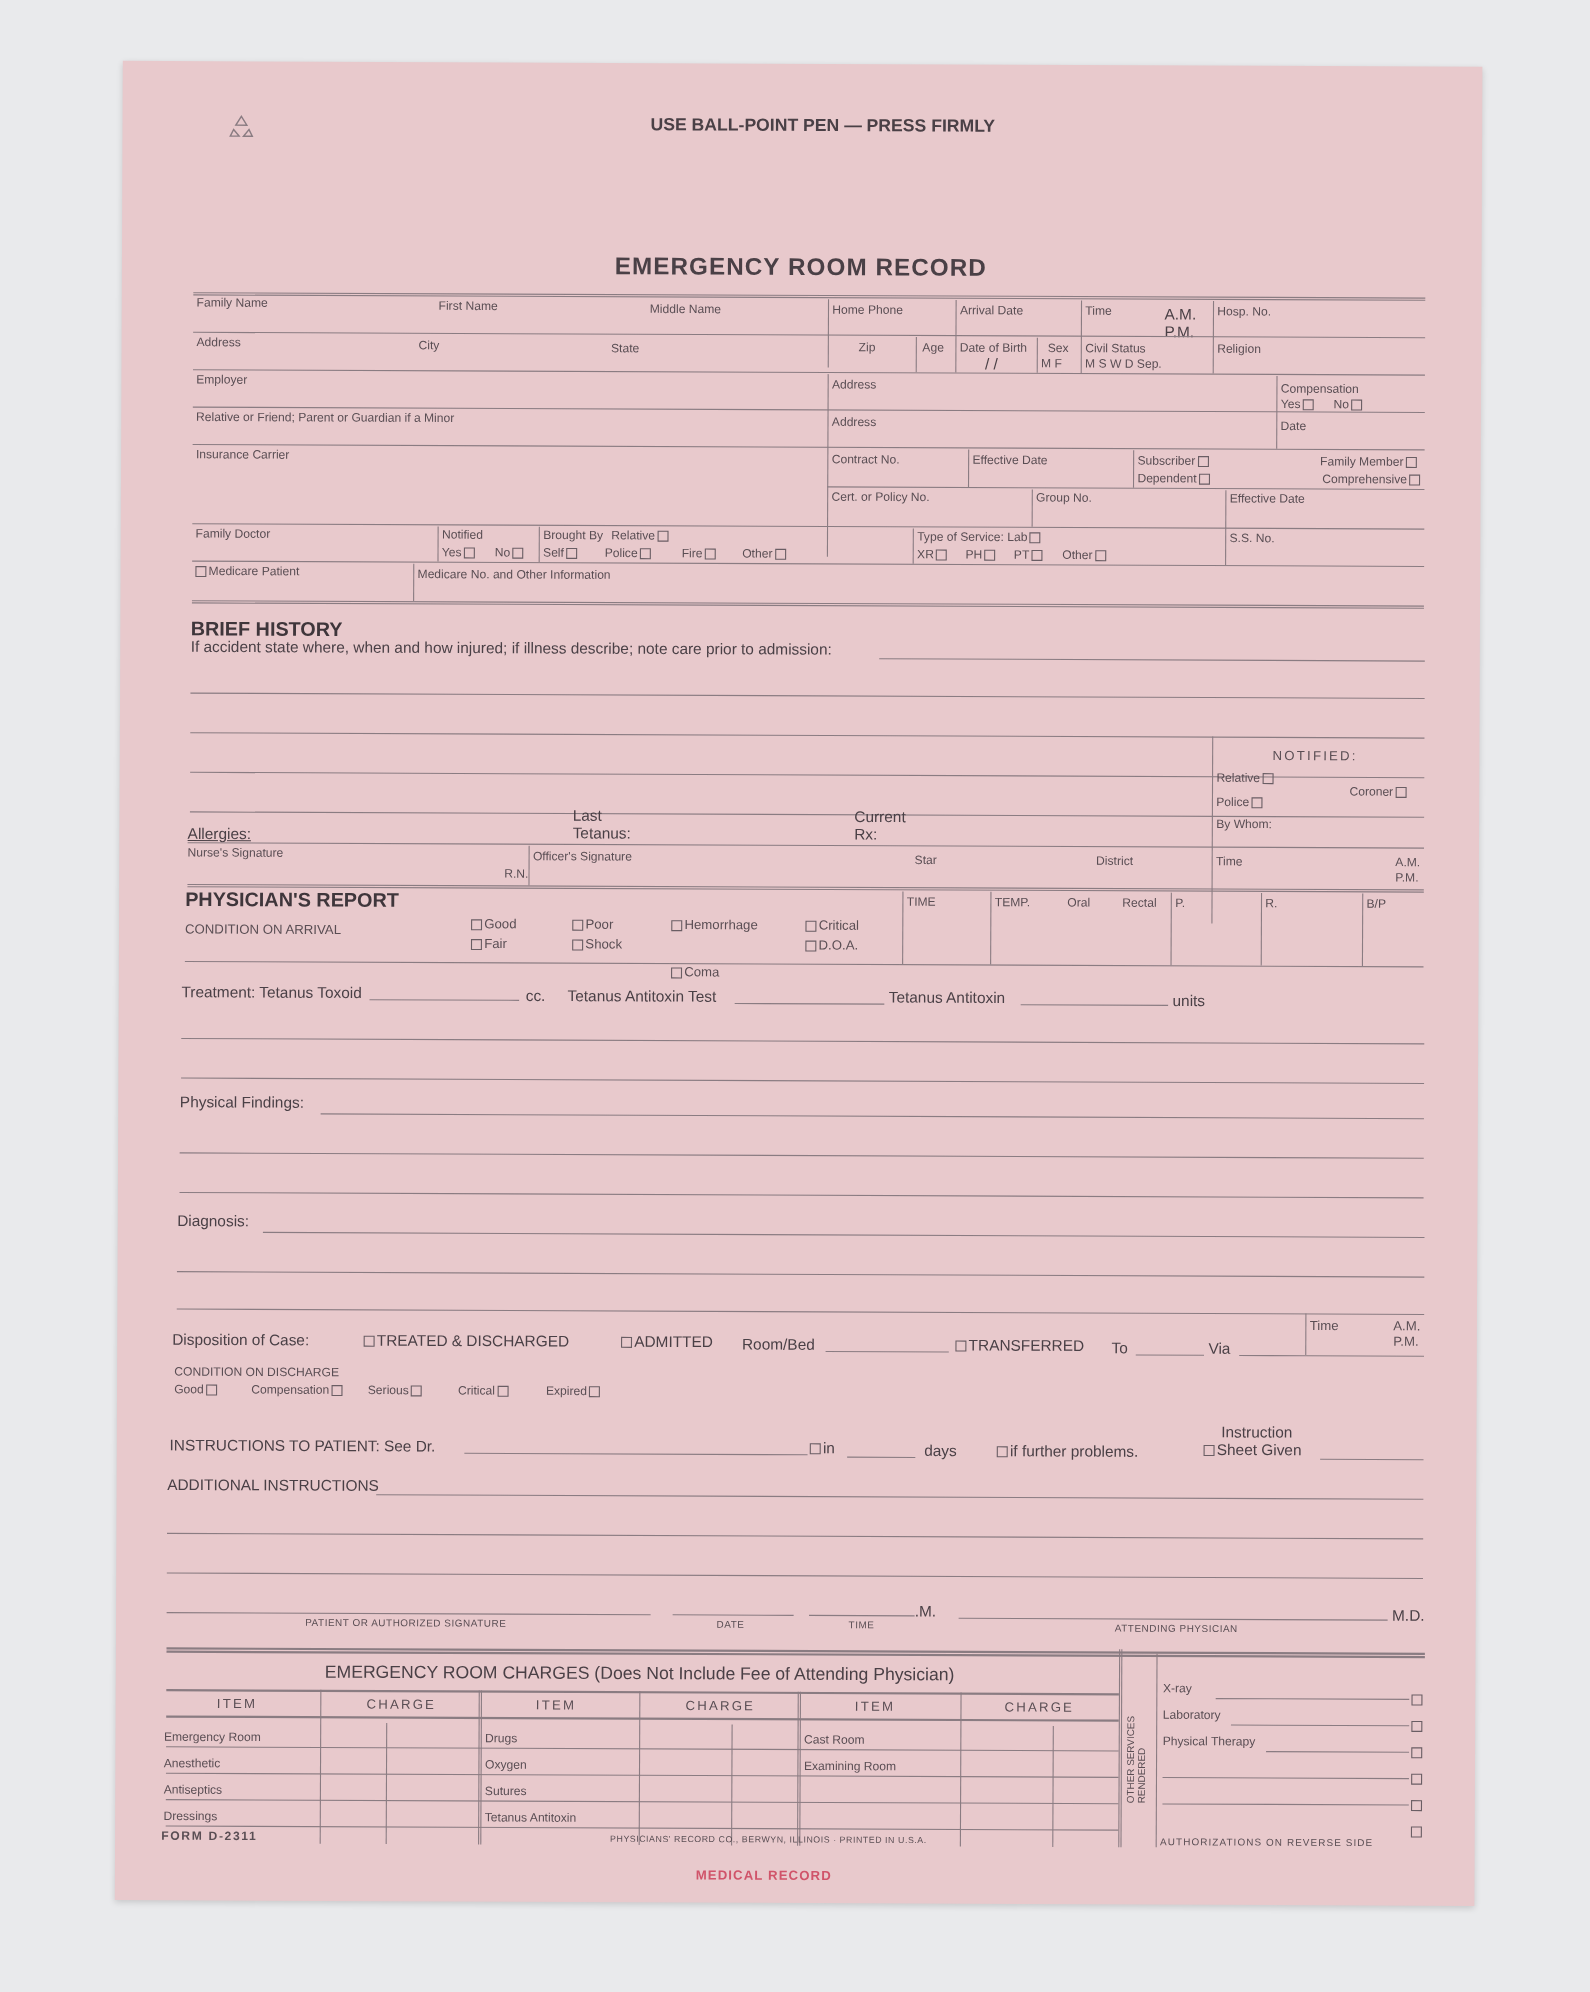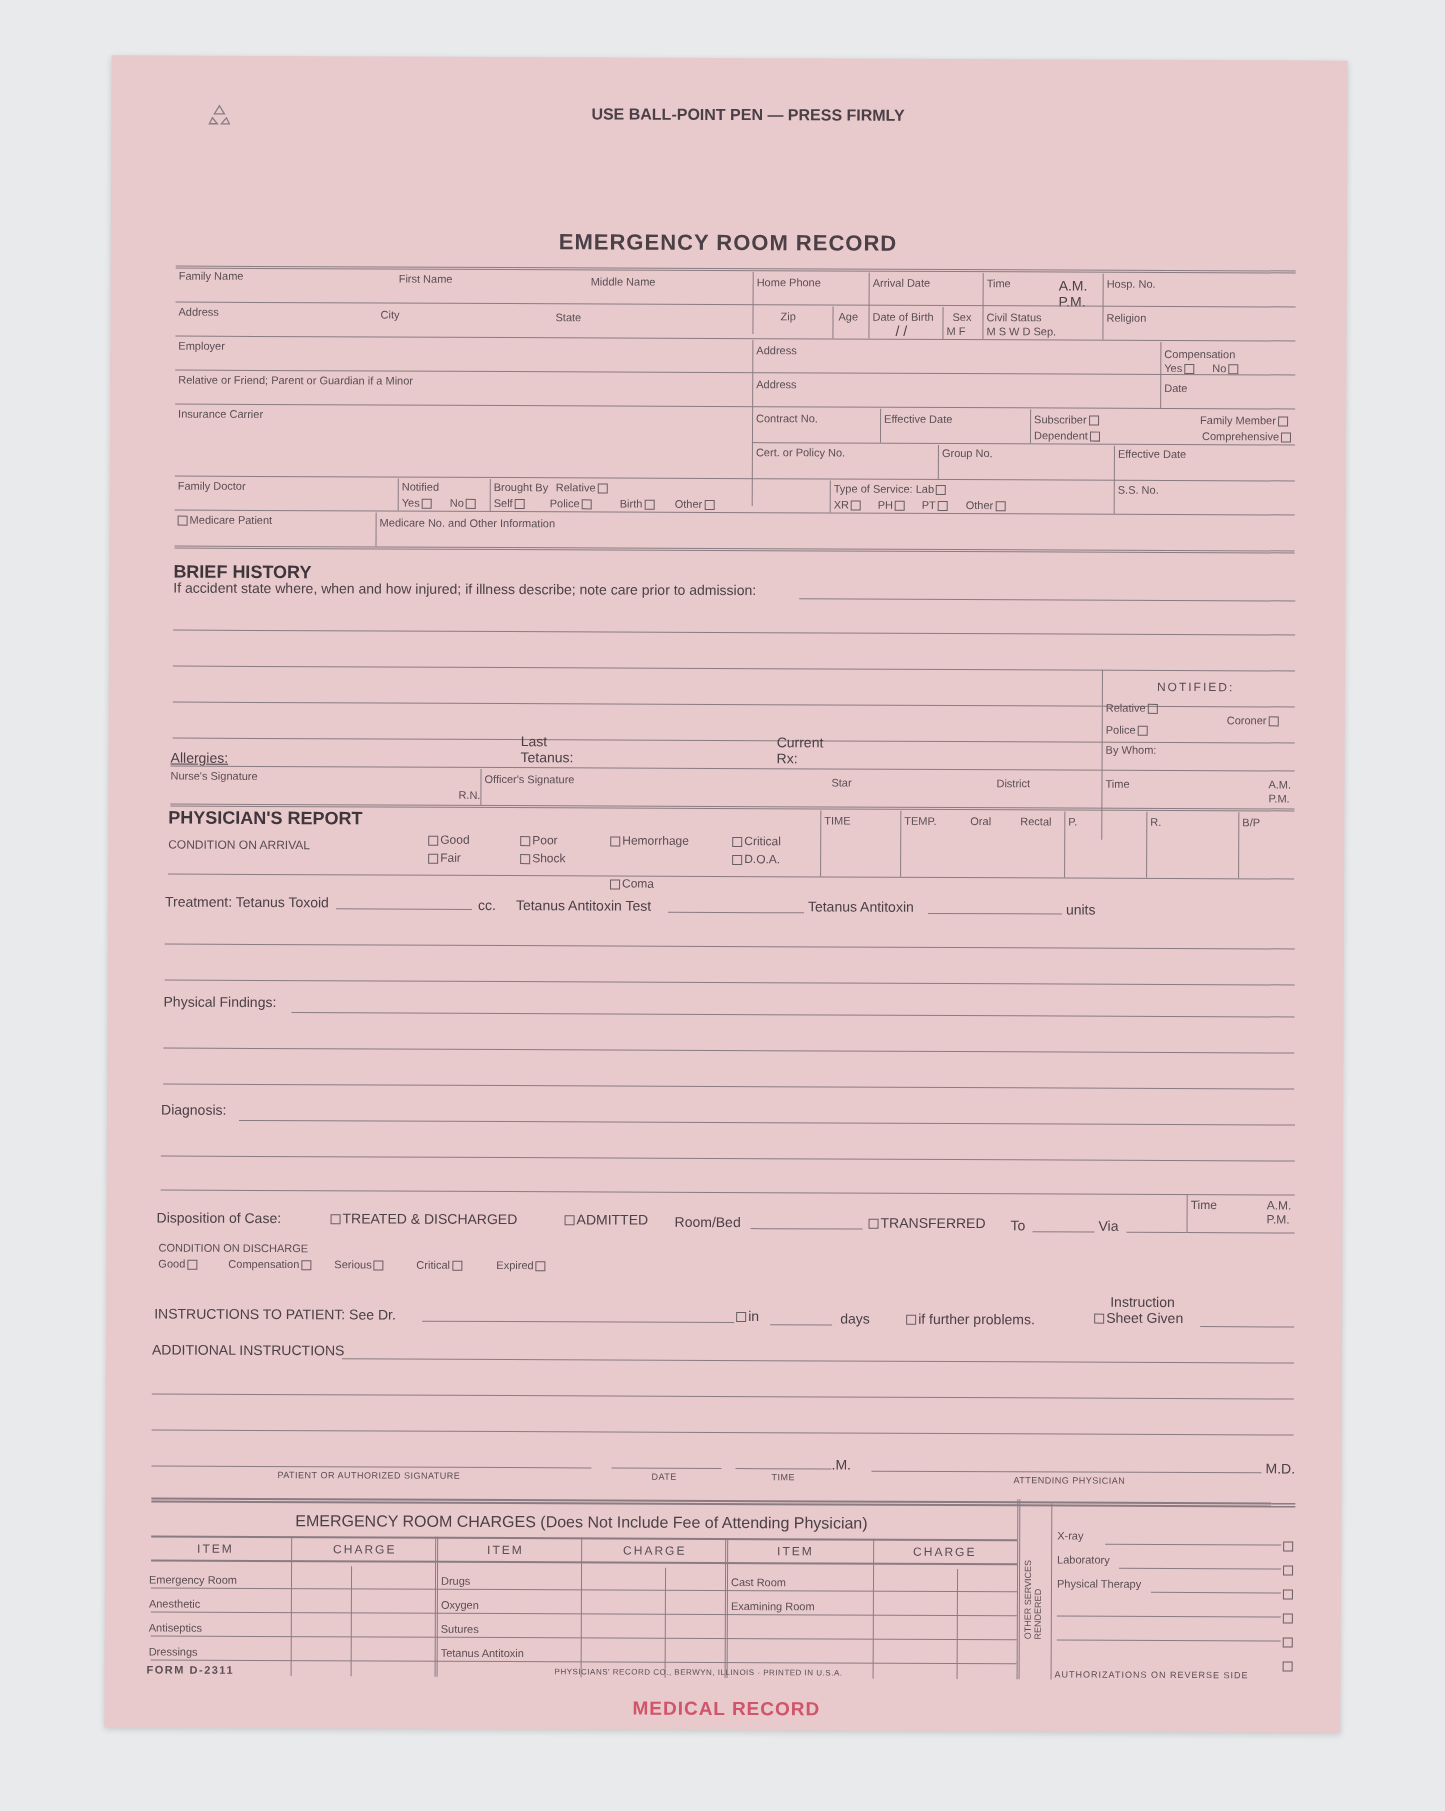--- a/index.html
+++ b/index.html
@@ -9,21 +9,21 @@
   .lbl{font-size:11px;color:#5a4e54;white-space:nowrap;}
   .lbl-md{font-size:14px;color:#4a4046;white-space:nowrap;}
   .lbl-lg{font-size:15px;color:#4a4046;white-space:nowrap;}
   .hline{position:absolute;height:0;border-top:1px solid #8a7c82;}
   .hline2{position:absolute;height:0;border-top:3px double #8a7c82;}
   .vline{position:absolute;width:0;border-left:1px solid #8a7c82;}
   .cb{display:inline-block;width:8px;height:8px;border:1px solid #6a5e64;vertical-align:middle;margin:0 2px;}
   .title{font-size:22px;letter-spacing:1px;color:#4a4046;font-weight:bold;}
   .section{font-size:18px;font-weight:bold;color:#3f363b;}
   .field{position:absolute;background:transparent;border:none;}
-  .red{color:#d0546a;font-weight:bold;font-size:19px;letter-spacing:1px;}
+  .red{color:#d0546a;font-weight:bold;font-size:12px;letter-spacing:1px;}
   .tiny{font-size:9px;color:#5a4e54;letter-spacing:.5px;white-space:nowrap;}
   .vert{writing-mode:vertical-rl;transform:rotate(180deg);font-size:9px;color:#5a4e54;}
 </style>
 </head>
 <body>
 
 <div class="sheet">
 
   <div class="abs" style="left:95px;top:46px;width:26px;height:26px;">
     <svg width="26" height="26" viewBox="0 0 26 26">
@@ -105,21 +105,21 @@
   <div class="abs lbl" style="left:68px;top:424px;">Family Doctor</div>
   <div class="vline" style="left:288px;top:422px;height:32px;"></div>
   <div class="abs lbl" style="left:292px;top:424px;">Notified</div>
   <div class="abs lbl" style="left:292px;top:440px;"><span>Yes</span><span class="cb"></span></div>
   <div class="abs lbl" style="left:340px;top:440px;"><span>No</span><span class="cb"></span></div>
   <div class="vline" style="left:380px;top:422px;height:32px;"></div>
   <div class="abs lbl" style="left:384px;top:424px;">Brought By</div>
   <div class="abs lbl" style="left:446px;top:424px;"><span>Relative</span><span class="cb"></span></div>
   <div class="abs lbl" style="left:384px;top:440px;"><span>Self</span><span class="cb"></span></div>
   <div class="abs lbl" style="left:440px;top:440px;"><span>Police</span><span class="cb"></span></div>
-  <div class="abs lbl" style="left:510px;top:440px;"><span>Birth</span><span class="cb"></span></div>
+  <div class="abs lbl" style="left:510px;top:440px;"><span>Fire</span><span class="cb"></span></div>
   <div class="abs lbl" style="left:565px;top:440px;"><span>Other</span><span class="cb"></span></div>
   <div class="vline" style="left:720px;top:422px;height:32px;"></div>
   <div class="abs lbl" style="left:724px;top:424px;"><span>Type of Service:</span> <span>Lab</span><span class="cb"></span></div>
   <div class="abs lbl" style="left:724px;top:440px;"><span>XR</span><span class="cb"></span></div>
   <div class="abs lbl" style="left:768px;top:440px;"><span>PH</span><span class="cb"></span></div>
   <div class="abs lbl" style="left:812px;top:440px;"><span>PT</span><span class="cb"></span></div>
   <div class="abs lbl" style="left:856px;top:440px;"><span>Other</span><span class="cb"></span></div>
   <div class="abs lbl" style="left:1008px;top:424px;">S.S. No.</div>
 
   <div class="hline" style="left:65px;top:454px;width:1120px;"></div>

